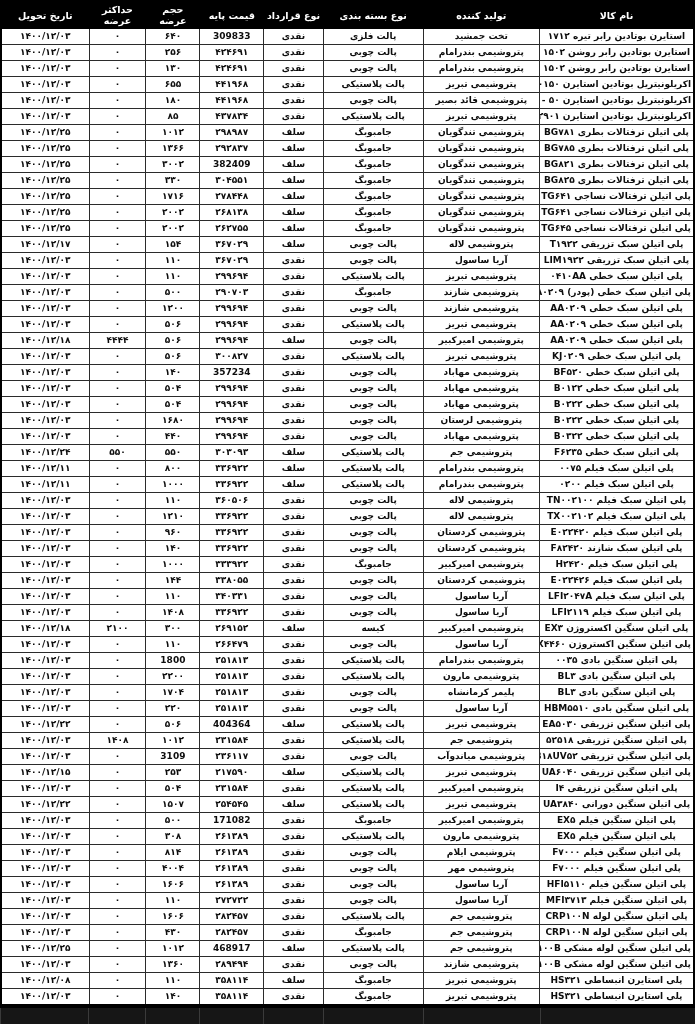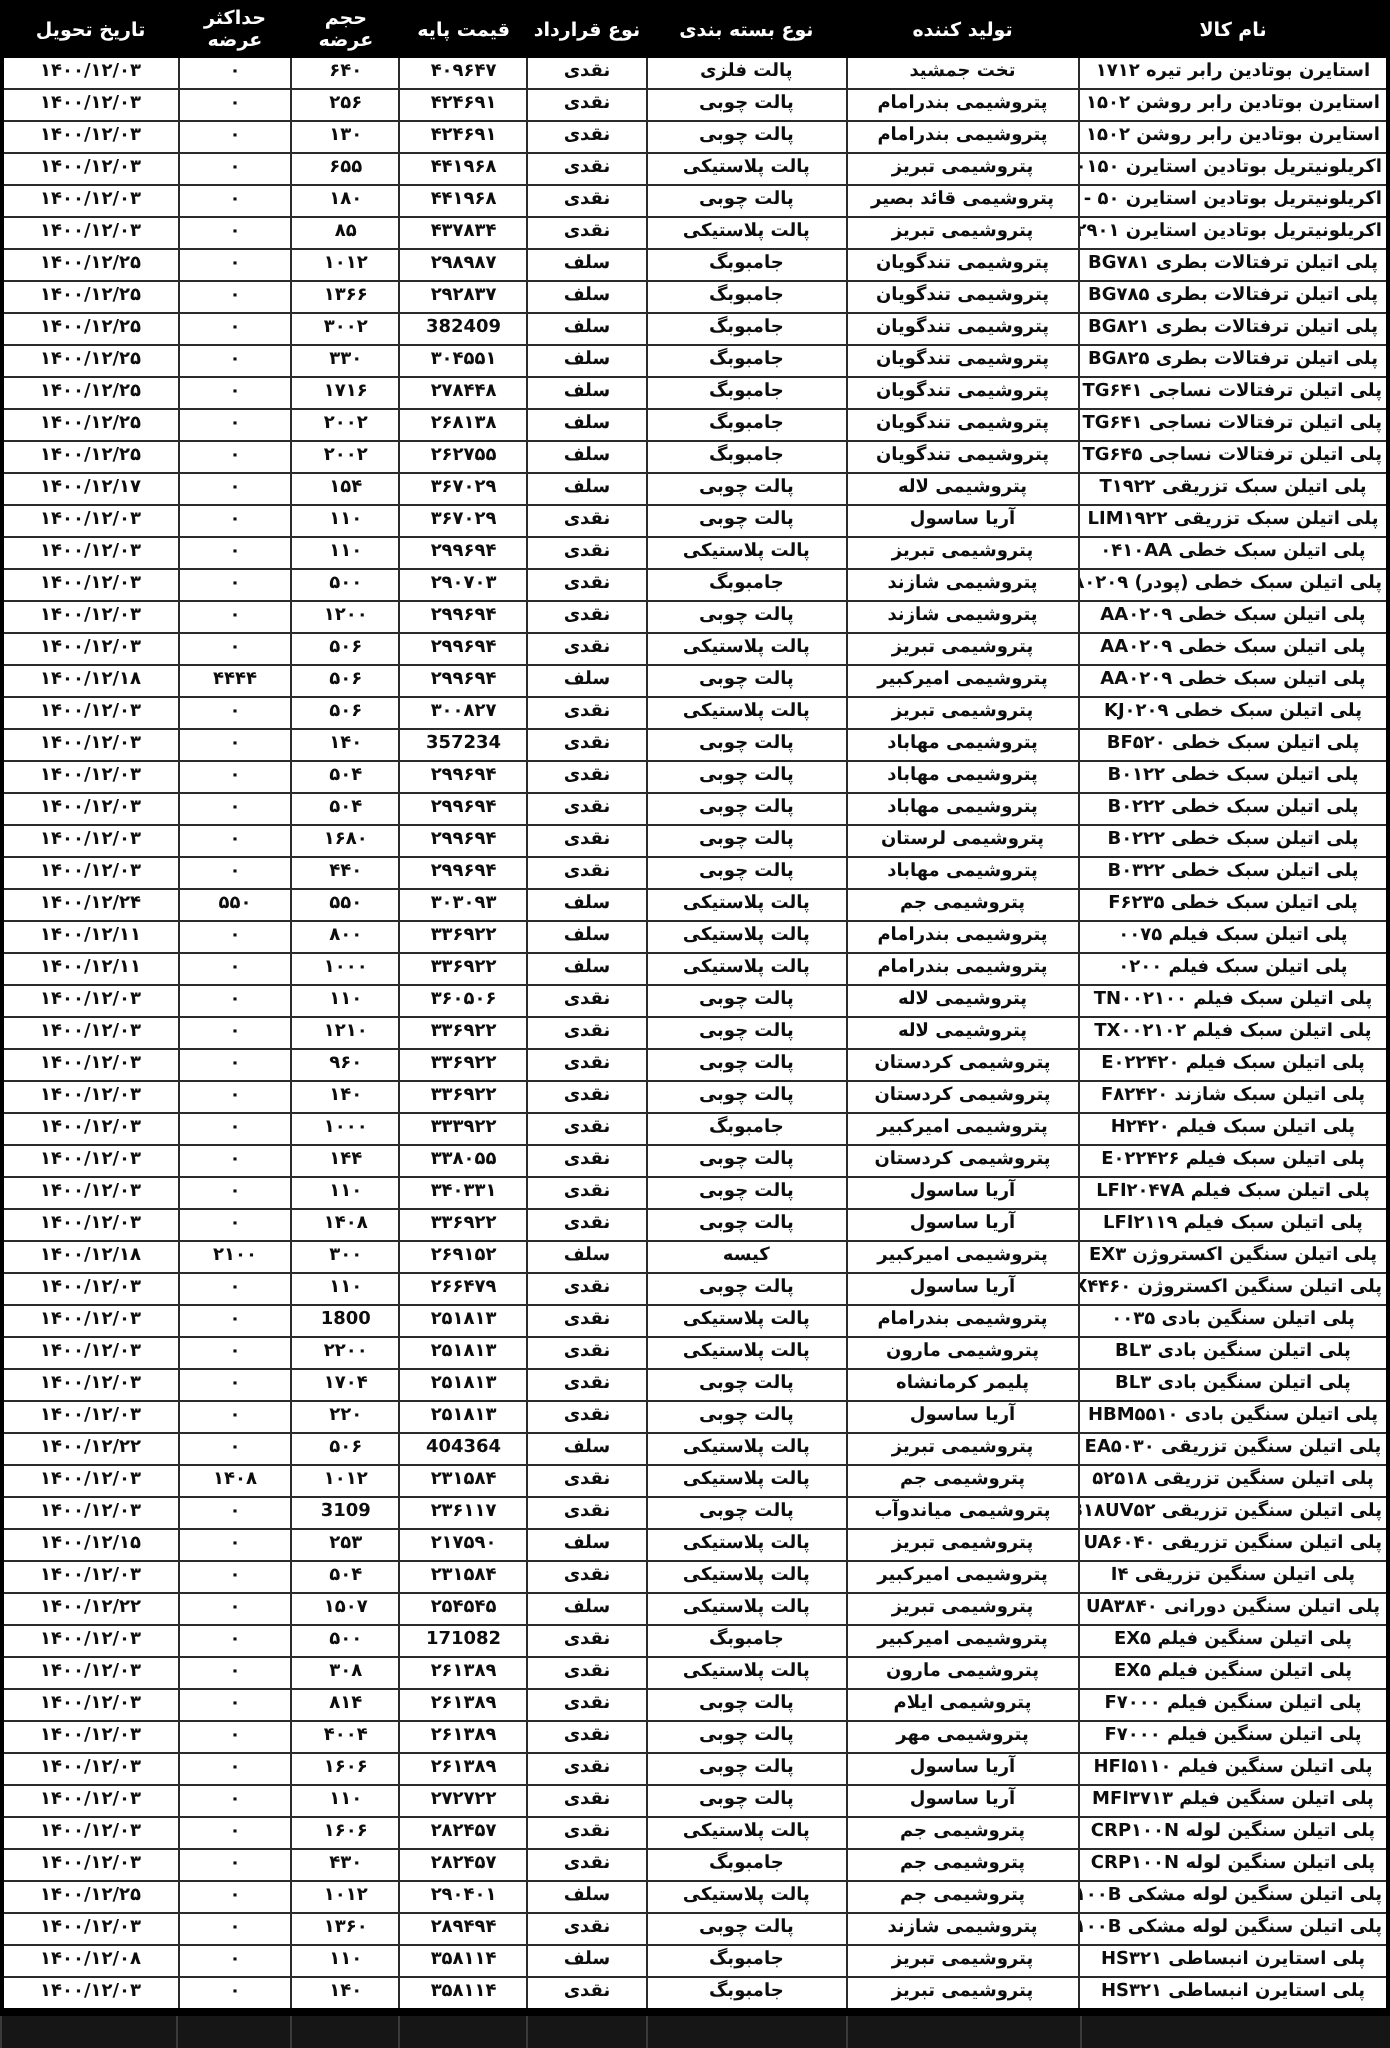--- a/index.html
+++ b/index.html
@@ -58,21 +58,21 @@
           <th>حداکثر عرضه</th>
           <th>تاریخ تحویل</th>
         </tr>
     </thead>
     <tbody>
         <tr>
           <td>استایرن بوتادین رابر تیره ۱۷۱۲</td>
           <td>تخت جمشید</td>
           <td>پالت فلزی</td>
           <td>نقدی</td>
-          <td>۴۰۹۶۴۷</td>
+          <td>309833</td>
           <td>۶۴۰</td>
           <td>۰</td>
           <td>۱۴۰۰/۱۲/۰۳</td>
         </tr>
         <tr>
           <td>استایرن بوتادین رابر روشن ۱۵۰۲</td>
           <td>پتروشیمی بندرامام</td>
           <td>پالت چوبی</td>
           <td>نقدی</td>
           <td>۴۲۴۶۹۱</td>
@@ -628,21 +628,21 @@
           <td>۲۸۲۴۵۷</td>
           <td>۴۳۰</td>
           <td>۰</td>
           <td>۱۴۰۰/۱۲/۰۳</td>
         </tr>
         <tr>
           <td>پلی اتیلن سنگین لوله مشکی CRP۱۰۰B</td>
           <td>پتروشیمی جم</td>
           <td>پالت پلاستیکی</td>
           <td>سلف</td>
-          <td>۲۹۰۴۰۱</td>
+          <td>468917</td>
           <td>۱۰۱۲</td>
           <td>۰</td>
           <td>۱۴۰۰/۱۲/۲۵</td>
         </tr>
         <tr>
           <td>پلی اتیلن سنگین لوله مشکی CRP۱۰۰B</td>
           <td>پتروشیمی شازند</td>
           <td>پالت چوبی</td>
           <td>نقدی</td>
           <td>۲۸۹۴۹۴</td>

